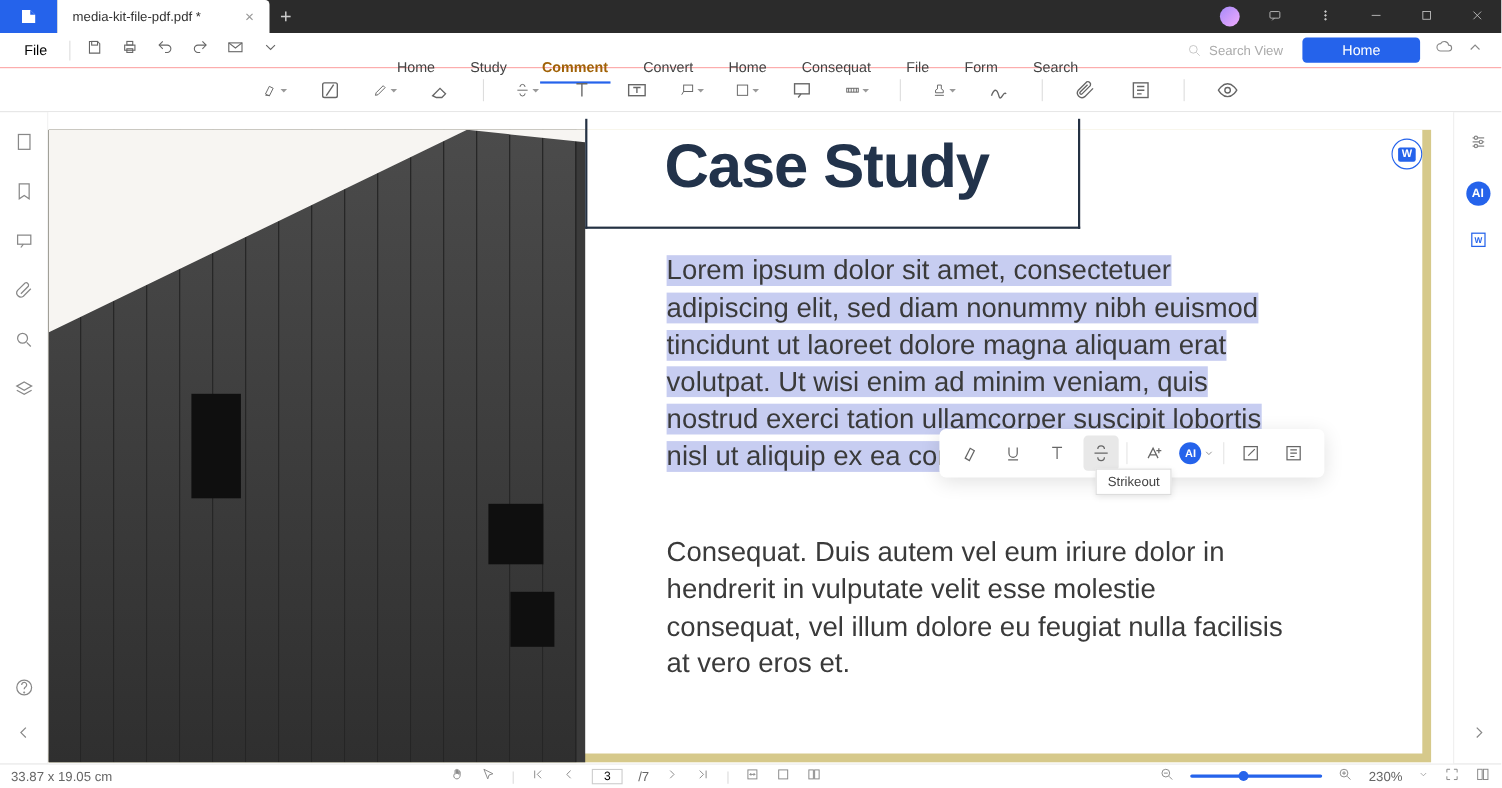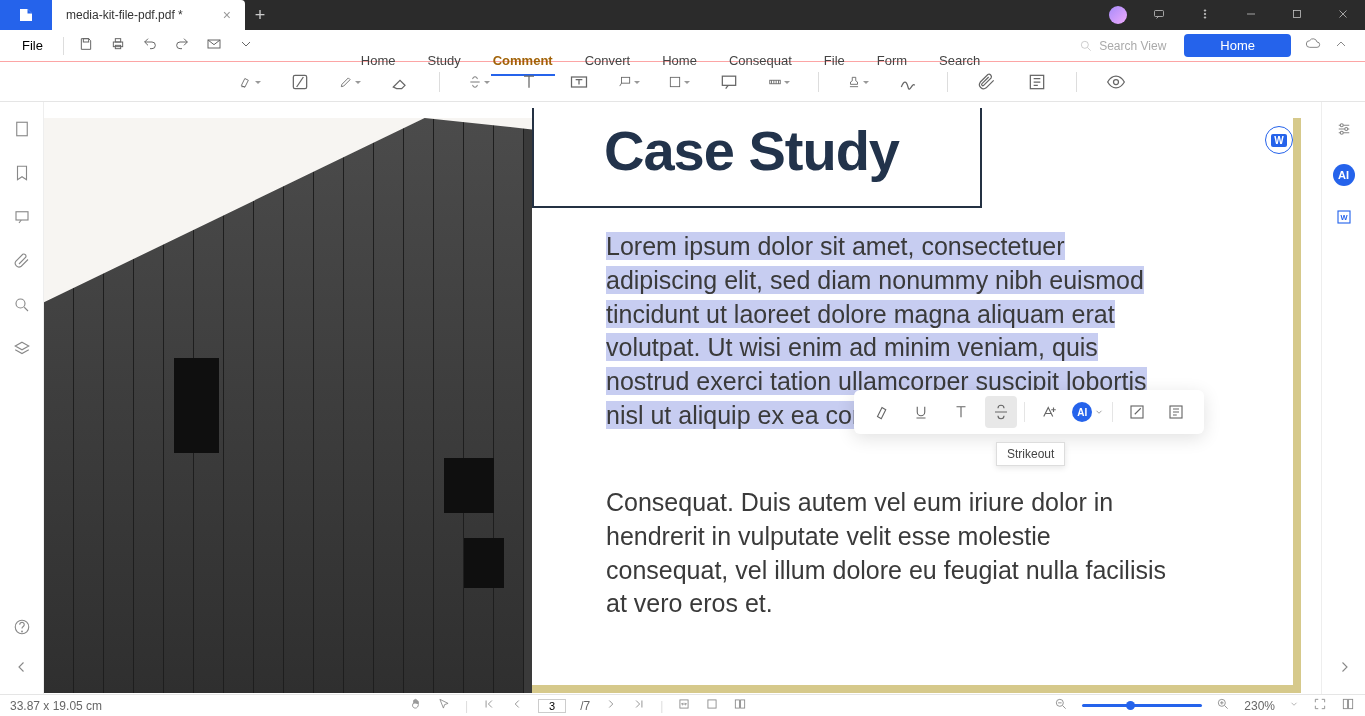--- a/index.html
+++ b/index.html
@@ -63,21 +63,21 @@
 .para.p2 { top: 368px; }
 .hl { background: #c7cdf1; }
 
 
 .sel-toolbar { position: absolute; left: 810px; top: 288px; width: 350px; height: 44px; background: #fff; border-radius: 6px; box-shadow: 0 4px 18px rgba(0,0,0,.12); display: flex; align-items: center; justify-content: space-around; padding: 0 8px; }
 .sel-toolbar .sbtn { width: 32px; height: 32px; display: flex; align-items: center; justify-content: center; border-radius: 4px; cursor: pointer; }
 .sel-toolbar .sbtn.active { background: #e8e8e8; }
 .sel-toolbar svg { width: 18px; height: 18px; stroke: #666; fill: none; stroke-width: 1.5; }
 .sel-toolbar .ai { width: 20px; height: 20px; border-radius: 50%; background: #2563eb; color: #fff; font-size: 10px; font-weight: 700; display: flex; align-items: center; justify-content: center; }
 .sel-toolbar .divider { width: 1px; height: 20px; background: #e5e5e5; }
-.tooltip { position: absolute; left: 952px; top: 340px; background: #fff; border: 1px solid #ddd; padding: 4px 10px; font-size: 12px; color: #444; box-shadow: 0 2px 6px rgba(0,0,0,.1); }
+.tooltip { position: absolute; left: 952px; top: 324px; background: #fff; border: 1px solid #ddd; padding: 4px 10px; font-size: 12px; color: #444; box-shadow: 0 2px 6px rgba(0,0,0,.1); }
 
 .word-badge { position: absolute; right: 28px; top: 24px; width: 28px; height: 28px; border-radius: 50%; background: #fff; border: 1px solid #2563eb; display: flex; align-items: center; justify-content: center; }
 .word-badge span { background: #2563eb; color:#fff; font-size:10px; font-weight:700; padding:1px 3px; border-radius:2px; }
 
 
 .statusbar { height: 22px; display: flex; align-items: center; border-top: 1px solid #e5e5e5; font-size: 12px; color: #666; padding: 0 10px; gap: 14px; }
 .statusbar .center { flex: 1; display: flex; justify-content: center; align-items: center; gap: 14px; }
 .statusbar svg { width: 14px; height: 14px; stroke: #888; fill: none; stroke-width: 1.5; }
 .page-input { width: 28px; text-align: center; border: 1px solid #ccc; font-size: 11px; }
 .zoom-track { width: 120px; height: 3px; background: #2563eb; position: relative; border-radius: 2px; }

